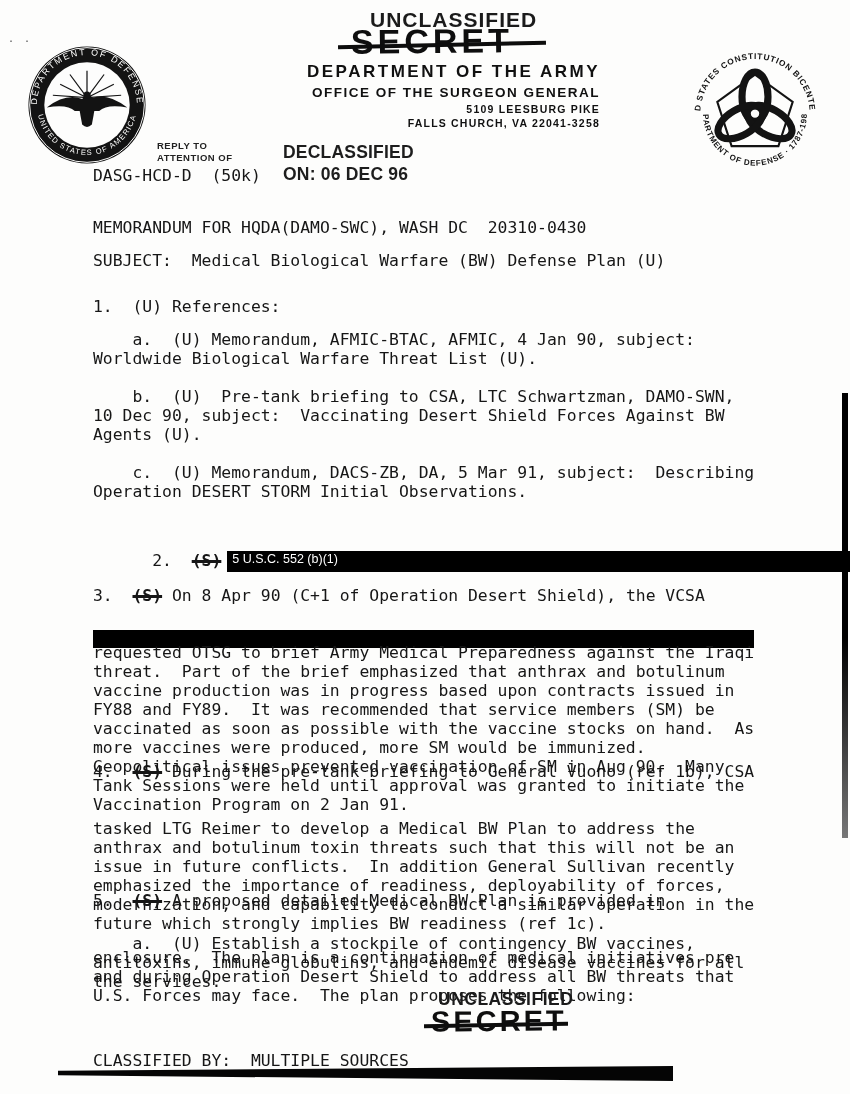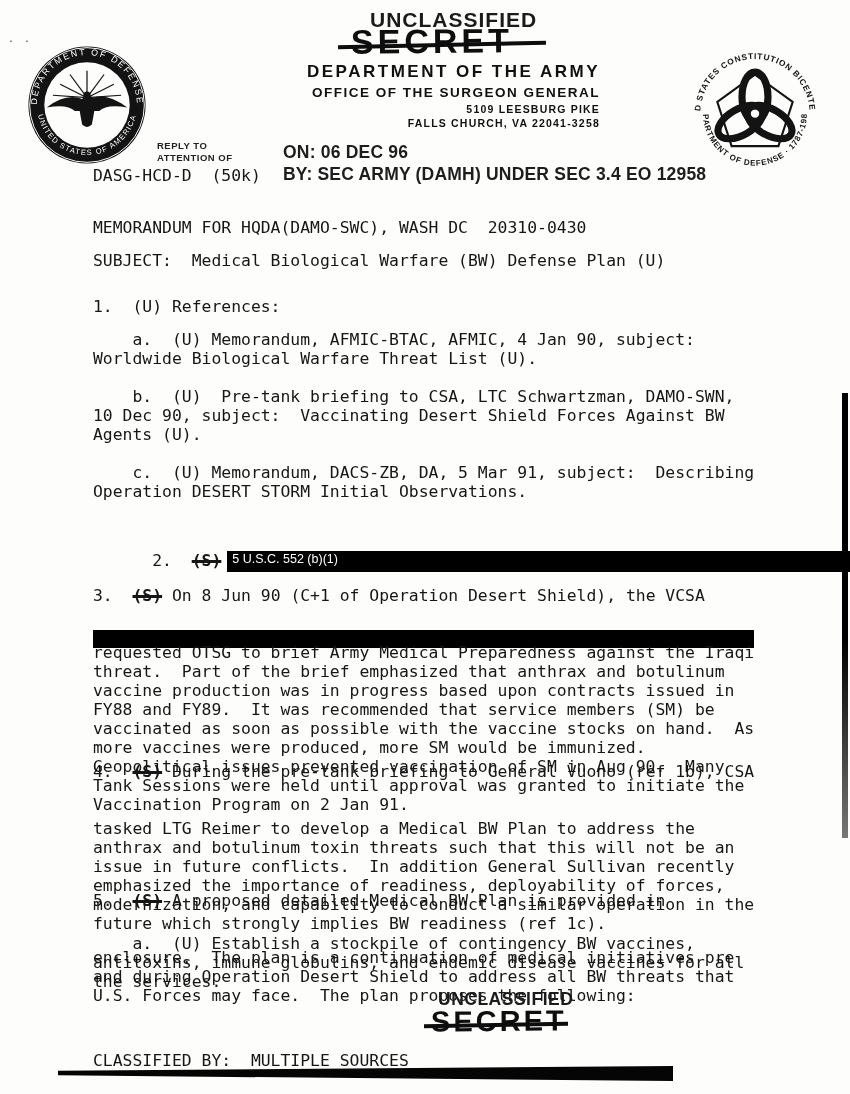--- a/index.html
+++ b/index.html
@@ -136,22 +136,22 @@
     </g>
   </svg>
 
   <div class="abs sans reply-to">
     <div>REPLY TO</div>
     <div>ATTENTION OF</div>
   </div>
   <div class="abs mono office-symbol">DASG-HCD-D  (50k)</div>
 
   <div class="abs sans declass-stamp">
+    <div>DECLASSIFIED</div>
     <div>ON: 06 DEC 96</div>
-    <div>BY: SEC ARMY (DAMH) UNDER SEC 3.4 EO 12958</div>
   </div>
 
   <div class="abs mono b-memo">MEMORANDUM FOR HQDA(DAMO-SWC), WASH DC  20310-0430</div>
   <div class="abs mono b-subject">SUBJECT:  Medical Biological Warfare (BW) Defense Plan (U)</div>
   <div class="abs mono b-p1">1.  (U) References:</div>
   <div class="abs mono b-p1a">    a.  (U) Memorandum, AFMIC-BTAC, AFMIC, 4 Jan 90, subject:
 Worldwide Biological Warfare Threat List (U).</div>
   <div class="abs mono b-p1b">    b.  (U)  Pre-tank briefing to CSA, LTC Schwartzman, DAMO-SWN,
 10 Dec 90, subject:  Vaccinating Desert Shield Forces Against BW
 Agents (U).</div>
@@ -159,21 +159,21 @@
 Operation DESERT STORM Initial Observations.</div>
 
   <div class="abs mono b-p2">
     <div>
       <span>2.  </span><span class="struck">(S)</span><span class="redact-inline">5 U.S.C. 552 (b)(1)</span>
     </div>
     <div class="redact-line2"></div>
   </div>
 
   <div class="abs mono b-p3">
-    <div><span>3.  </span><span class="struck">(S)</span><span> On 8 Jun 90 (C+1 of Operation Desert Shield), the VCSA</span></div>
+    <div><span>3.  </span><span class="struck">(S)</span><span> On 8 Apr 90 (C+1 of Operation Desert Shield), the VCSA</span></div>
     <div>requested OTSG to brief Army Medical Preparedness against the Iraqi
 threat.  Part of the brief emphasized that anthrax and botulinum
 vaccine production was in progress based upon contracts issued in
 FY88 and FY89.  It was recommended that service members (SM) be
 vaccinated as soon as possible with the vaccine stocks on hand.  As
 more vaccines were produced, more SM would be immunized.
 Geopolitical issues prevented vaccination of SM in Aug 90.  Many
 Tank Sessions were held until approval was granted to initiate the
 Vaccination Program on 2 Jan 91.</div>
   </div>

